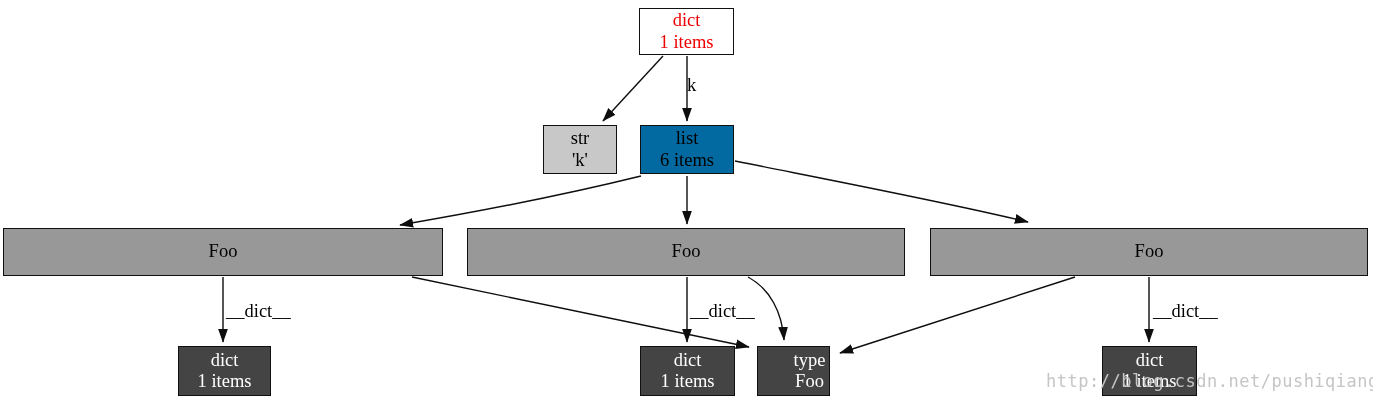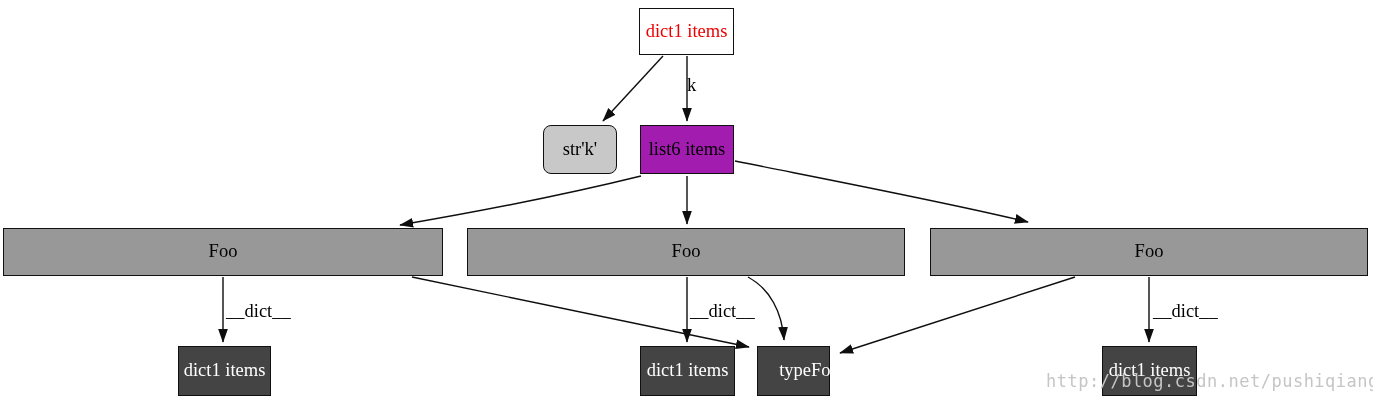--- a/index.html
+++ b/index.html
@@ -8,21 +8,21 @@
     width:1373px; height:403px;
     background:#ffffff;
     overflow:hidden;
     font-family:"Liberation Serif","DejaVu Serif",serif;
   }
   #edge-layer { position:absolute; left:0; top:0; width:1373px; height:403px; }
   #edge-layer path { stroke:#0e0e0e; stroke-width:1.4; fill:none; }
   .node {
     position:absolute; box-sizing:border-box;
     border:1.5px solid #101010;
-    display:flex; align-items:center; justify-content:center;
+    display:flex; flex-direction:column; align-items:center; justify-content:center;
     text-align:center; white-space:nowrap;
     font-size:18.5px; line-height:21.5px;
   }
   
   #node-dict-root { left:639px; top:8px;   width:95px;  height:47px; border-width:1px; }
   #node-str-k     { left:543px; top:125px; width:74px;  height:49px; }
   #node-list      { left:640px; top:125px; width:94px;  height:49px; }
   #node-foo-750   { left:3px;   top:228px; width:440px; height:48px; }
   #node-foo-710   { left:467px; top:228px; width:438px; height:48px; }
   #node-foo-6d0   { left:930px; top:228px; width:438px; height:48px; }
@@ -67,26 +67,26 @@
     <path d="M748,277 C770,289 782,312 784,340" marker-end="url(#arrow)"></path>
     <path d="M1075,277 L840,353" marker-end="url(#arrow)"></path>
     <path d="M1149,277 L1149,342" marker-end="url(#arrow)"></path>
   </svg>
 
   <div class="node" id="node-dict-root" style="background-color: rgb(255, 255, 255); color: rgb(238, 0, 0);">
     <span>dict</span>
     <span>1 items</span>
   </div>
 
-  <div class="node" id="node-str-k" style="background-color: rgb(200, 200, 200); color: rgb(0, 0, 0); border-radius: 8px;">
+  <div class="node" id="node-str-k" style="background-color: rgb(200, 200, 200); color: rgb(0, 0, 0);">
     <span>str</span>
     <span>'k'</span>
   </div>
 
-  <div class="node" id="node-list" style="background-color: #a21caf; color: rgb(0, 0, 0);">
+  <div class="node" id="node-list" style="background-color: #0369a1; color: rgb(0, 0, 0);">
     <span>list</span>
     <span>6 items</span>
   </div>
 
   <div class="node" id="node-foo-750" style="background-color: rgb(152, 152, 152); color: rgb(0, 0, 0);">
     <span>Foo</span>
   </div>
 
   <div class="node" id="node-foo-710" style="background-color: rgb(152, 152, 152); color: rgb(0, 0, 0);">
     <span>Foo</span>

